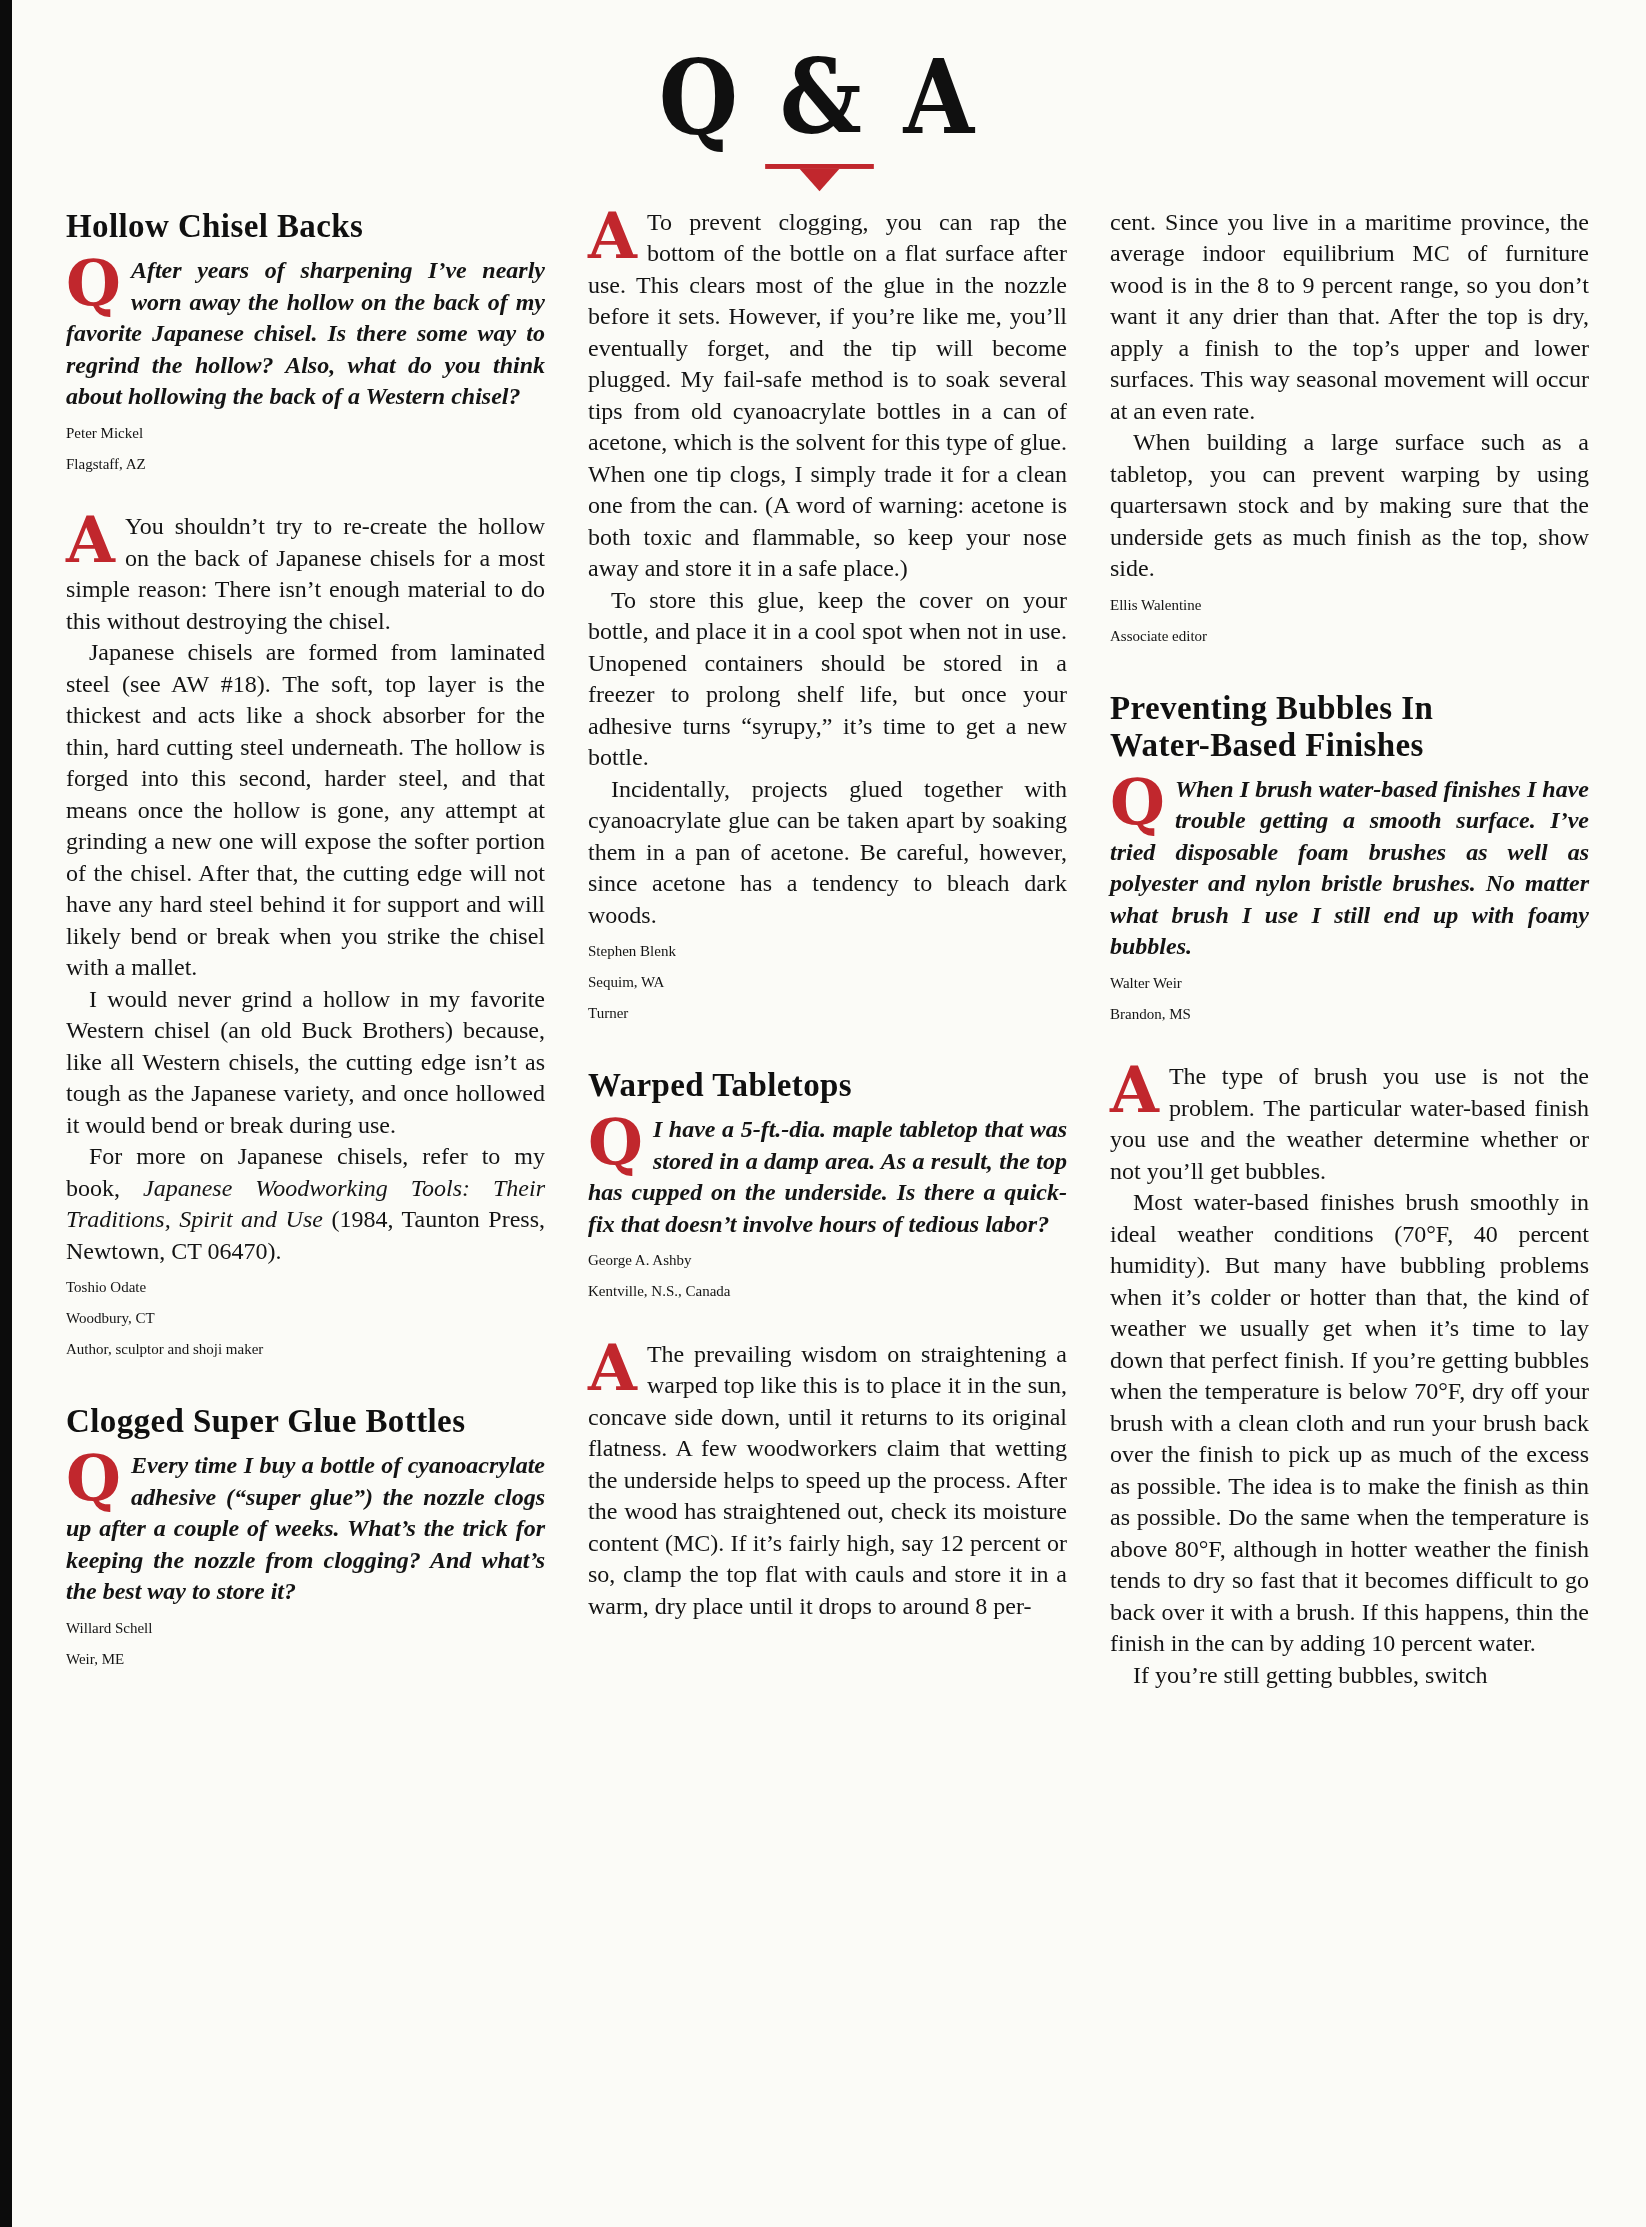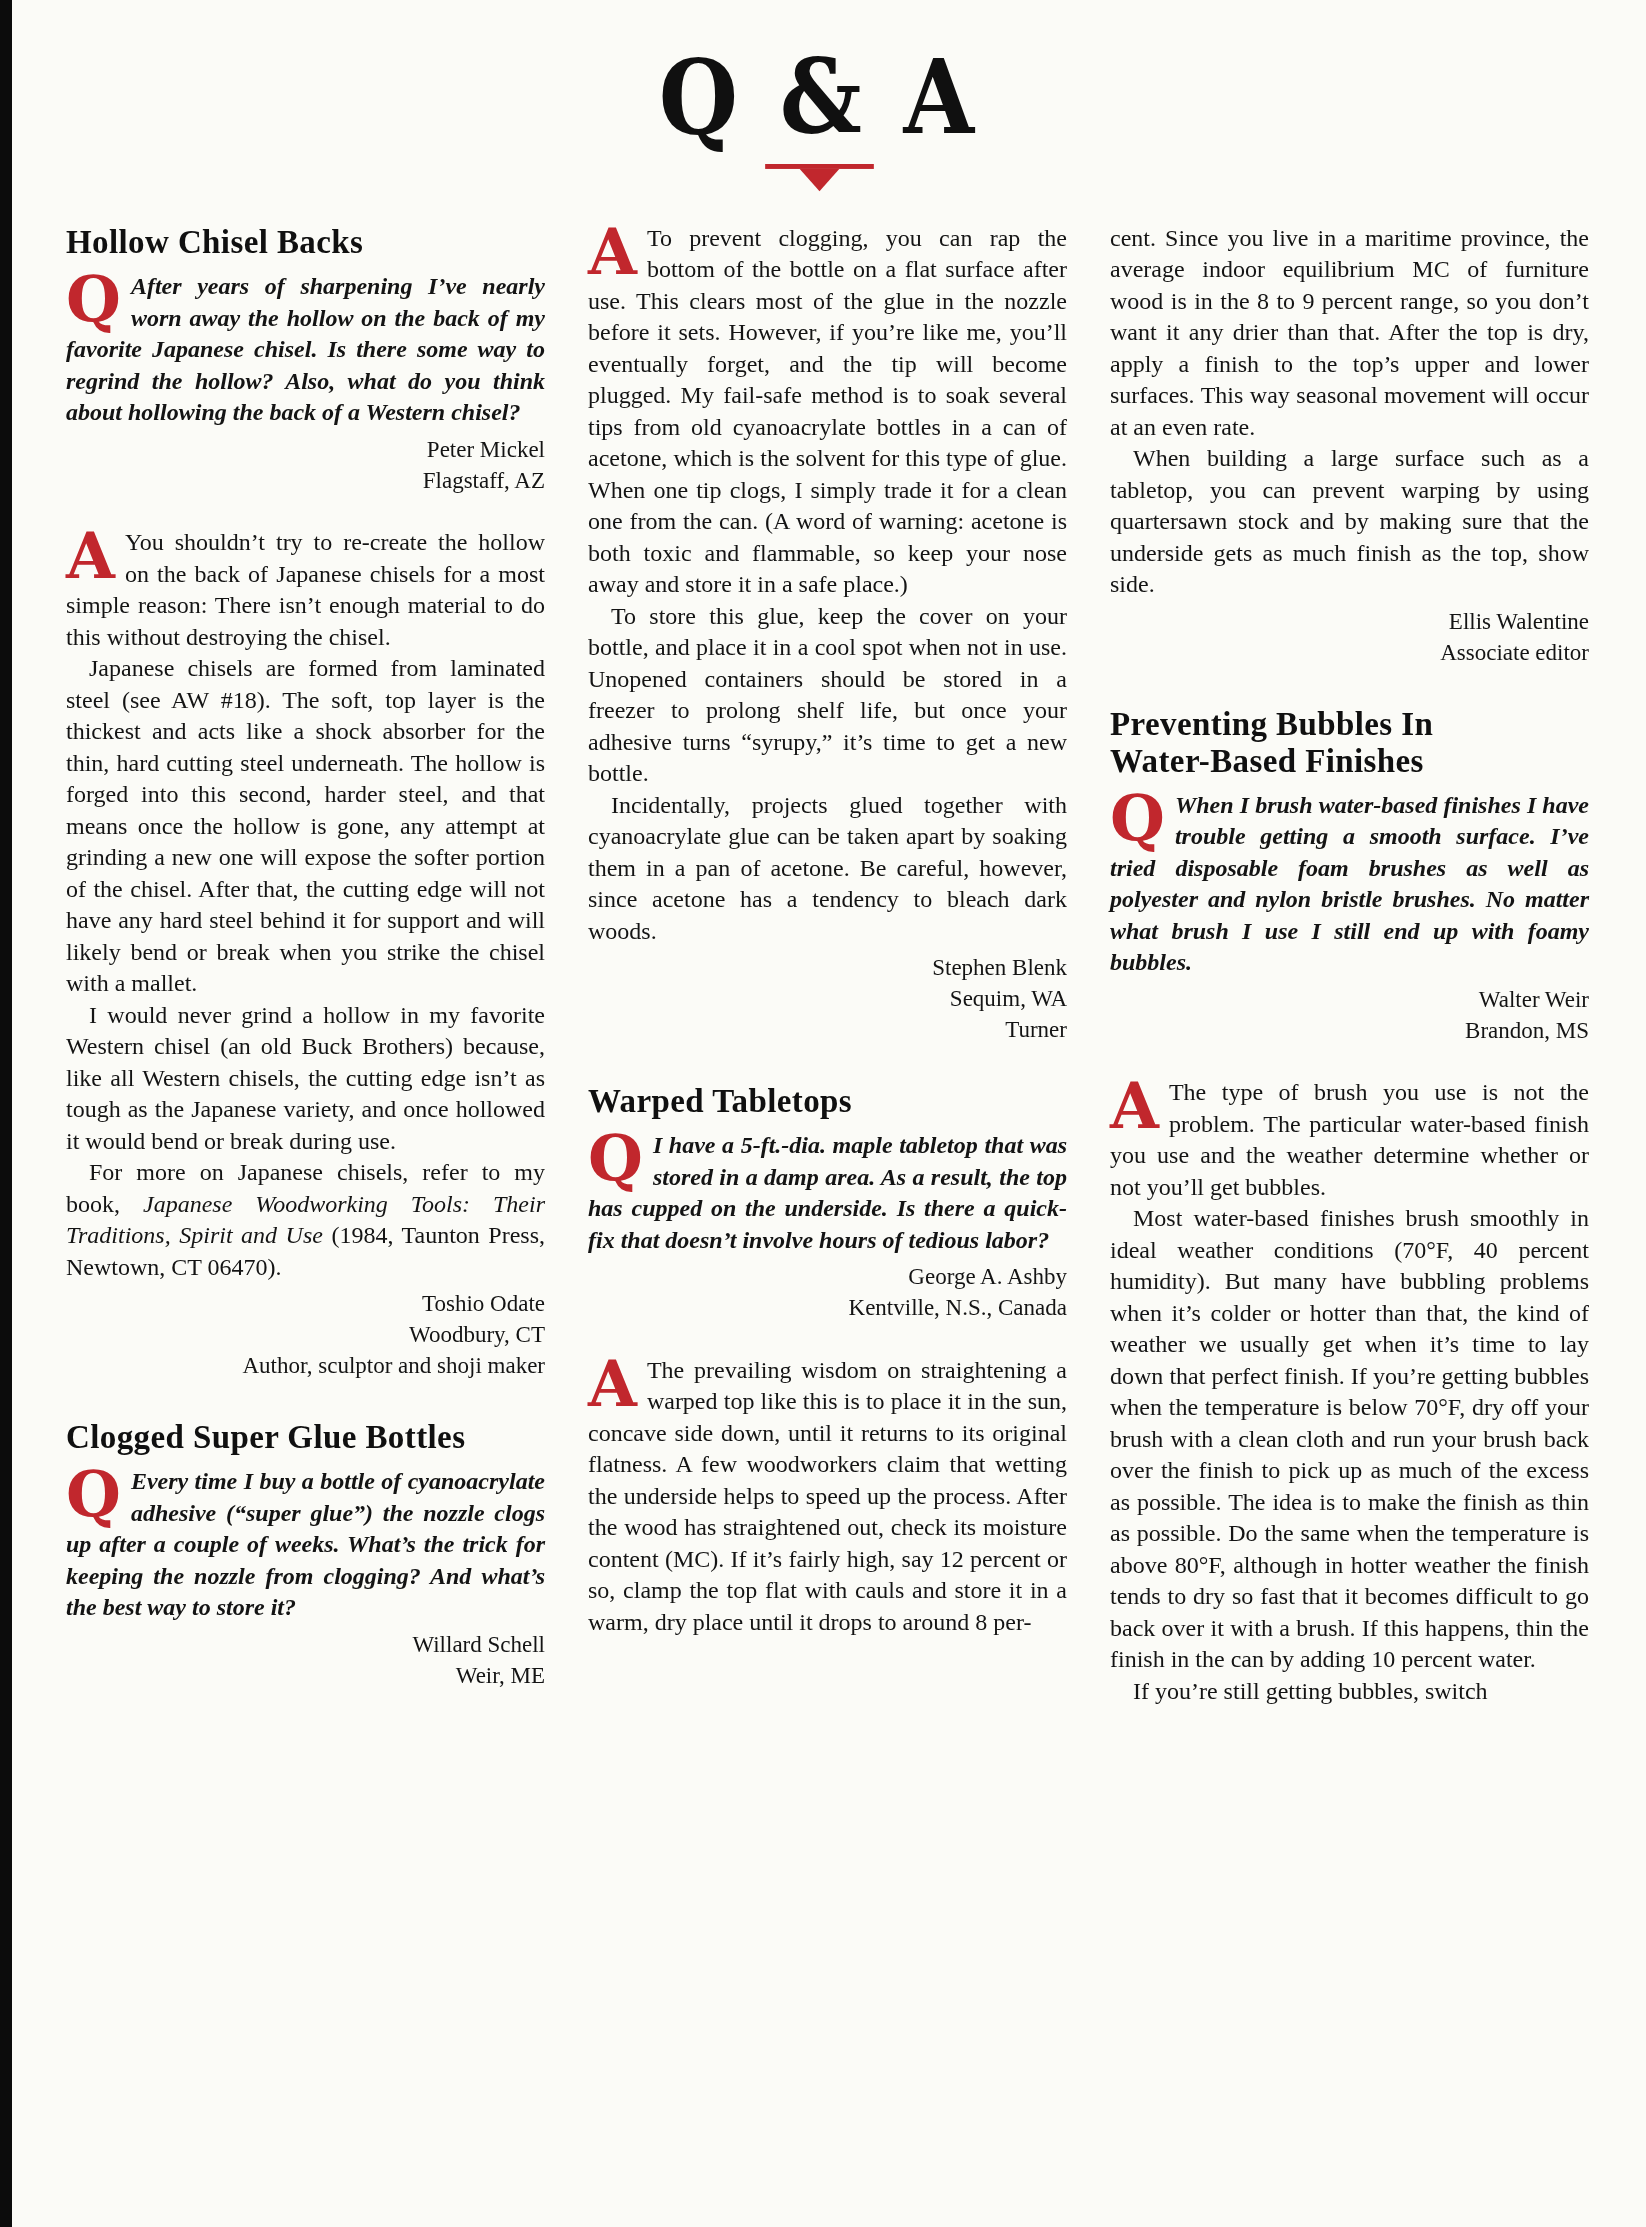--- a/index.html
+++ b/index.html
@@ -27,21 +27,21 @@
     font-weight: 700;
     letter-spacing: 5px;
     margin: 0;
     display: inline-block;
     transform: scaleY(1.14);
     transform-origin: top center;
     color: #101010;
   }
   .masthead-arrow { display: block; margin: 21.5px auto 0; }
 
-  .columns { display: flex; gap: 43px; margin-top: 31px; }
+  .columns { display: flex; gap: 43px; margin-top: 15px; }
   .col { width: 479px; flex: 0 0 479px; }
 
   .heading {
     font-size: 33px;
     line-height: 37px;
     font-weight: 600;
     letter-spacing: 0.4px;
     margin: 38px 0 10px;
     color: #101010;
   }
@@ -57,22 +57,21 @@
   }
   .answer p {
     font-size: 24px;
     line-height: 31.5px;
     text-align: justify;
     margin: 0;
   }
   .answer p.indent { text-indent: 23px; }
 
   .attrib {
-    text-align: right;
-    font-size: 23px;
+    font-size: 15px;
     line-height: 31px;
     margin: 5px 0 31.5px;
   }
 
   .dropcap {
     float: left;
     font-family: "DejaVu Serif", serif;
     font-style: normal;
     font-weight: 700;
     font-size: 63px;

